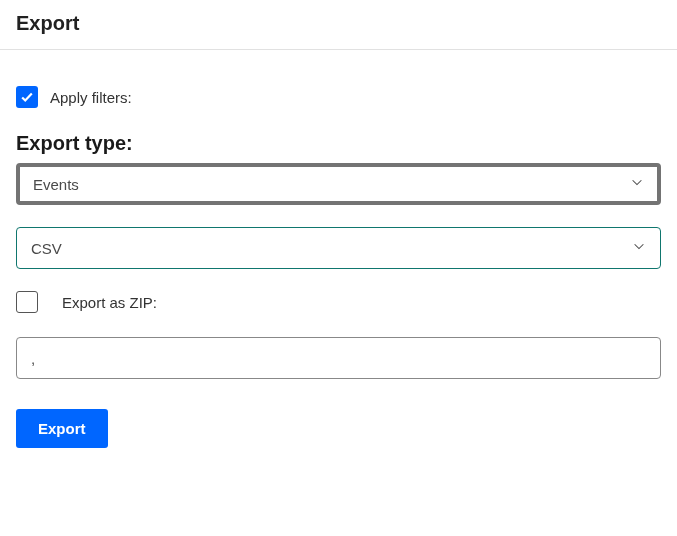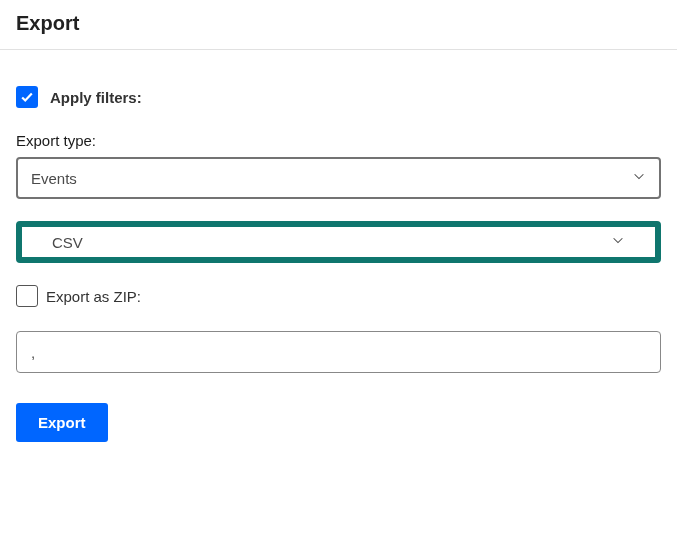--- a/index.html
+++ b/index.html
@@ -23,21 +23,20 @@
       font-weight: 600;
     }
     .form {
       padding: 36px 16px 16px 16px;
     }
     .row-inline {
       display: flex;
       align-items: center;
       gap: 12px;
       margin-bottom: 24px;
-      font-weight: bold;
     }
     .checkbox {
       width: 22px;
       height: 22px;
       border-radius: 3px;
       display: flex;
       align-items: center;
       justify-content: center;
       flex-shrink: 0;
       cursor: pointer;
@@ -58,40 +57,40 @@
       fill: none;
     }
     .inline-label {
       font-size: 15px;
       color: #333;
     }
     .field {
       margin-bottom: 22px;
     }
     .field-label {
-      font-size: 15px;
-      font-weight: 400;
+      font-size: 20px;
+      font-weight: 700;
       display: block;
       margin-bottom: 8px;
       color: #1a1a1a;
     }
     .select {
       width: 100%;
       height: 42px;
-      border: 6px solid #0f766e;
+      border: 1px solid #0f766e;
       border-radius: 4px;
-      padding: 0 30px;
+      padding: 0 14px;
       display: flex;
       align-items: center;
       justify-content: space-between;
       cursor: pointer;
       background: #fff;
     }
     .select.active {
-      border: 2px solid #737373;
+      border: 4px solid #737373;
       padding: 0 13px;
     }
     .select-value {
       font-size: 15px;
       color: #4a4a4a;
     }
     .chevron svg {
       width: 14px;
       height: 14px;
       stroke: #4a4a4a;
@@ -104,21 +103,21 @@
       border: 1px solid #888;
       border-radius: 4px;
       padding: 0 14px;
       font-size: 15px;
       color: #4a4a4a;
       font-family: inherit;
     }
     .checkbox-row {
       display: flex;
       align-items: center;
-      gap: 8px;
+      gap: 24px;
       margin-bottom: 24px;
     }
     .btn-primary {
       background: #0066ff;
       color: #fff;
       border: none;
       border-radius: 3px;
       padding: 11px 22px;
       font-size: 15px;
       font-weight: 600;

